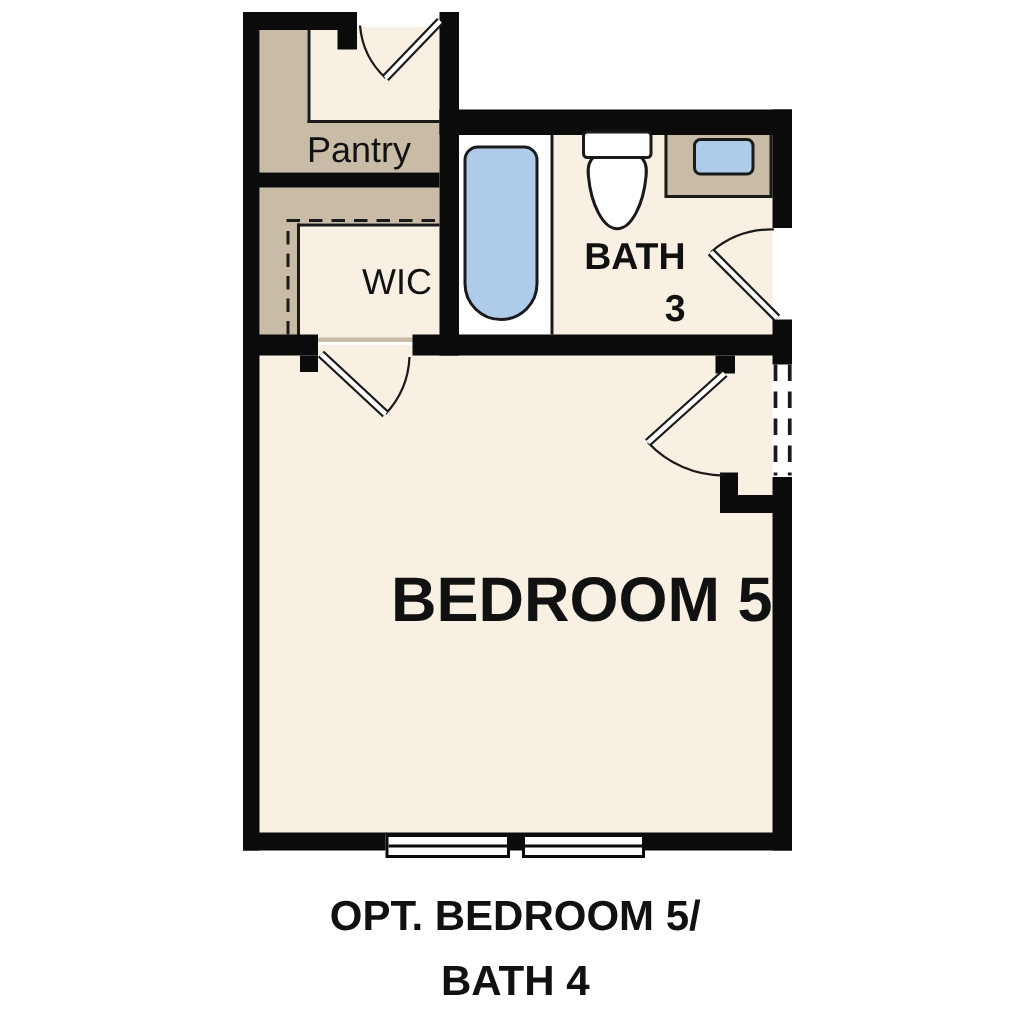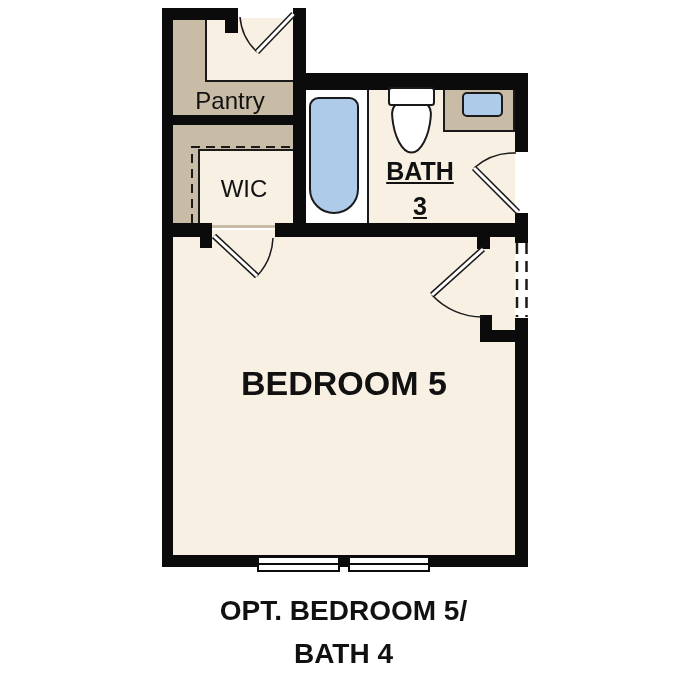--- a/index.html
+++ b/index.html
@@ -18,21 +18,21 @@
   .abs { position: absolute; box-sizing: border-box; }
   .wall { position: absolute; background: var(--wall, #0b0b0b); }
   .floor { background: var(--floor, #f7f0e3); }
   .shade { background: var(--shading, #c9bca7); }
   .label {
     position: absolute;
     color: var(--text, #111111);
     text-align: center;
     white-space: nowrap;
   }
-  .room-label { font-size: 24px; font-weight: 400; }
+  .room-label { font-size: 24px; font-weight: 400; text-align: right; }
   .room-label-bold { font-weight: 700; }
   .window {
     position: absolute;
     background: var(--fixture-white, #ffffff);
     border: 2px solid var(--wall, #0b0b0b);
     box-sizing: border-box;
   }
   .window-line {
     position: absolute;
     left: 0; right: 0; top: 5px; height: 0;
@@ -142,25 +142,25 @@
       <path class="porcelain" d="M 397,104 C 392.5,106.5 391.5,111 392.3,117.5 C 394,136 402,152.5 411.5,152.5
                C 421,152.5 429,136 430.7,117.5 C 431.5,111 430.5,106.5 426,104 Z"></path>
       <rect class="porcelain" x="389" y="88" width="45" height="17" rx="2.5"></rect>
     </g>
   </svg>
 
   <div class="label room-label" style="left:186px; top:87px; width:88px;">Pantry</div>
 
   <div class="label room-label" style="left:200px; top:175px; width:88px;">WIC</div>
 
-  <div class="label room-label room-label-bold" style="left:383px; top:154px; width:74px; font-size:25px; line-height:35px;text-decoration:underline;">
+  <div class="label room-label room-label-bold" style="left:383px; top:154px; width:74px; font-size:25px; line-height:35px;">
     <div>BATH</div>
     <div>3</div>
   </div>
 
-  <div class="label room-label room-label-bold" style="left:173px; top:364px; width:342px; font-size:34px;">BEDROOM 5</div>
+  <div class="label room-label room-label-bold" style="left:173px; top:376px; width:342px; font-size:42px;">BEDROOM 5</div>
 
   <div class="caption">
     <div>OPT. BEDROOM 5/</div>
     <div>BATH 4</div>
   </div>
 
 </div>
 
 </body></html>

